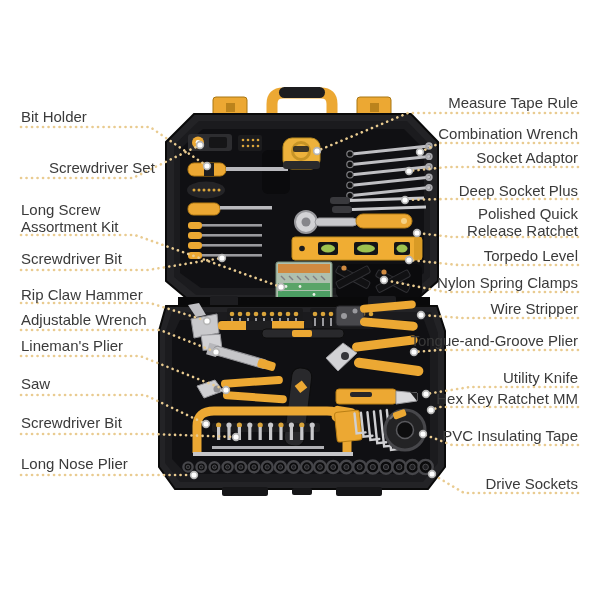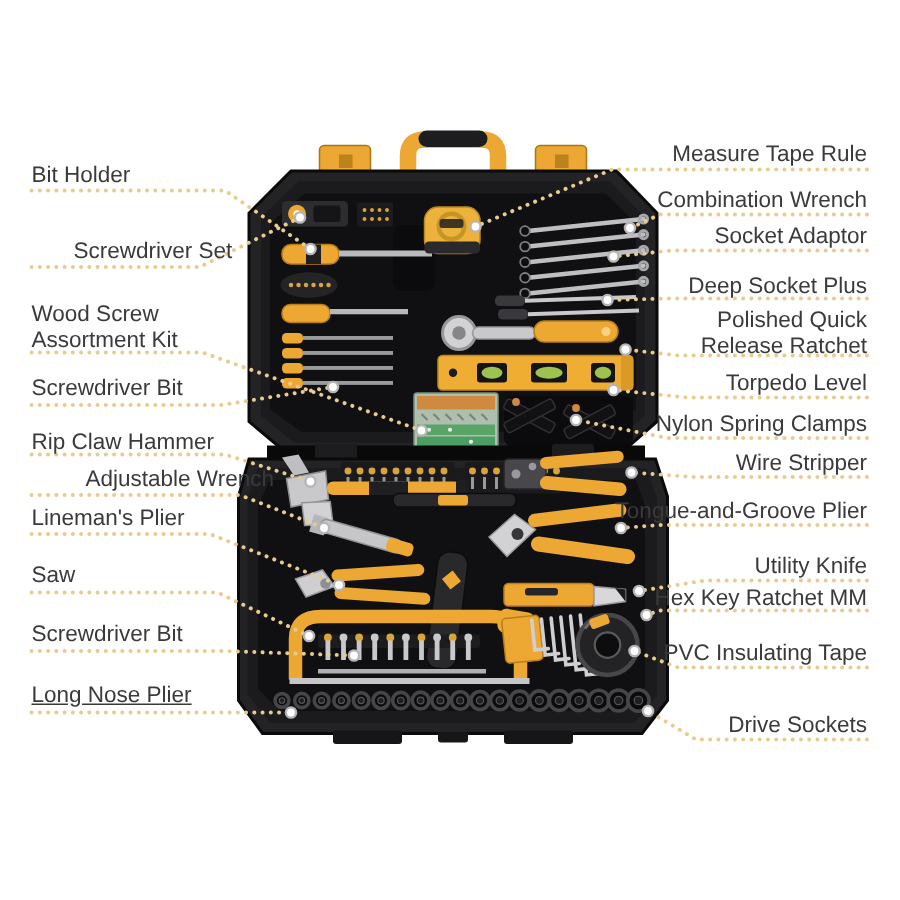--- a/index.html
+++ b/index.html
@@ -424,28 +424,28 @@
         <polyline points="578,445 452,445 423,434" class="leader"></polyline>
         <circle cx="423" cy="434" r="3.4" class="anchor"></circle>
         <polyline points="578,493 464,493 432,474" class="leader"></polyline>
         <circle cx="432" cy="474" r="3.4" class="anchor"></circle>
       </g>
 </svg>
 
 <div id="callouts">
       <div class="lbl left" style="top: 109px; left: 21px;">Bit Holder</div>
       <div class="lbl left" style="top: 160px; left: 21px; margin-left: 28px;">Screwdriver Set</div>
-      <div class="lbl left" style="top: 202px; left: 21px; width: 104px; white-space: normal;">Wood Screw Assortment Kit</div>
+      <div class="lbl left" style="top: 202px; left: 21px; width: 104px; white-space: normal;">Long Screw Assortment Kit</div>
       <div class="lbl left" style="top: 251px; left: 21px;">Screwdriver Bit</div>
       <div class="lbl left" style="top: 287px; left: 21px;">Rip Claw Hammer</div>
-      <div class="lbl left" style="top: 312px; left: 21px; margin-left: 36px;">Adjustable Wrench</div>
+      <div class="lbl left" style="top: 312px; left: 21px;">Adjustable Wrench</div>
       <div class="lbl left" style="top: 338px; left: 21px;">Lineman's Plier</div>
       <div class="lbl left" style="top: 376px; left: 21px;">Saw</div>
       <div class="lbl left" style="top: 415px; left: 21px;">Screwdriver Bit</div>
-      <div class="lbl left" style="top: 456px; left: 21px; text-decoration: underline;">Long Nose Plier</div>
+      <div class="lbl left" style="top: 456px; left: 21px;">Long Nose Plier</div>
       <div class="lbl right" style="top: 95px; right: 22px;">Measure Tape Rule</div>
       <div class="lbl right" style="top: 126px; right: 22px;">Combination Wrench</div>
       <div class="lbl right" style="top: 150px; right: 22px;">Socket Adaptor</div>
       <div class="lbl right" style="top: 183px; right: 22px; margin-left: 40px;">Deep Socket Plus</div>
       <div class="lbl right" style="top: 206px; right: 22px; width: 116px; white-space: normal;">Polished Quick Release Ratchet</div>
       <div class="lbl right" style="top: 248px; right: 22px;">Torpedo Level</div>
       <div class="lbl right" style="top: 275px; right: 22px;">Nylon Spring Clamps</div>
       <div class="lbl right" style="top: 301px; right: 22px;">Wire Stripper</div>
       <div class="lbl right" style="top: 333px; right: 22px;">Tongue-and-Groove Plier</div>
       <div class="lbl right" style="top: 370px; right: 22px;">Utility Knife</div>

